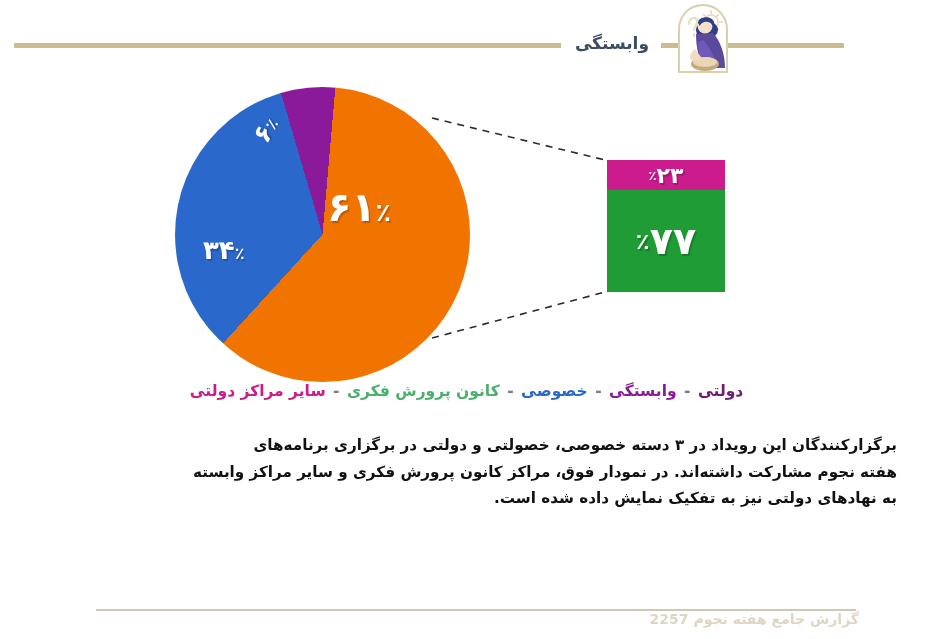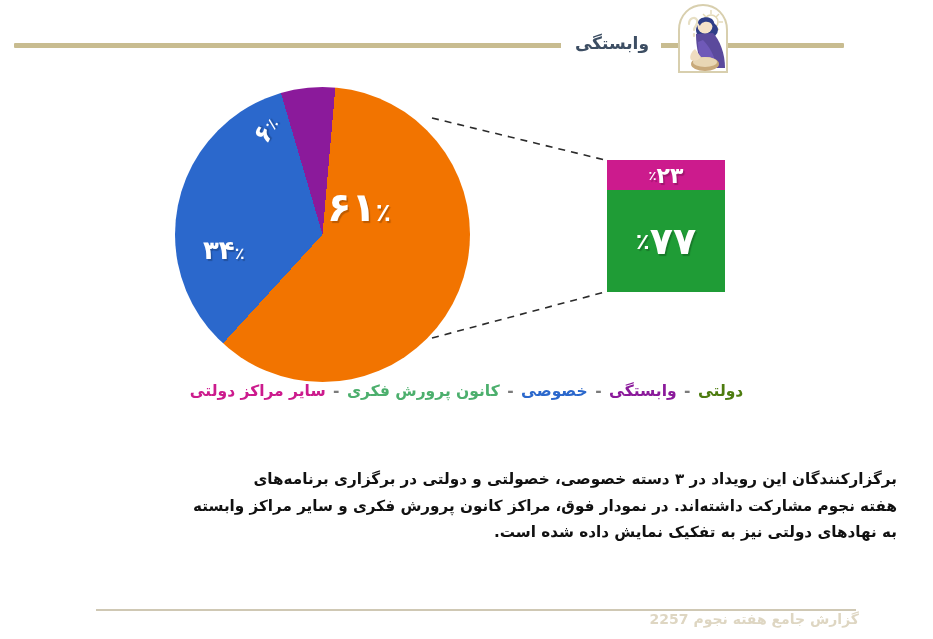--- a/index.html
+++ b/index.html
@@ -130,21 +130,21 @@
     font-size: 15.5px;
     font-weight: bold;
     direction: rtl;
     white-space: nowrap;
   }
   #legend .sep { color: #7b7b7b; font-weight: bold; padding: 0 2px; }
 
   
   #body-text {
     position: absolute;
-    top: 466px;
+    top: 432px;
     right: 36px;
     width: 862px;
     direction: rtl;
     text-align: justify;
     font-size: 15.2px;
     font-weight: bold;
     line-height: 26.5px;
     color: #111111;
   }
 
@@ -256,21 +256,21 @@
           <span class="pct">٪</span>
       </div>
       <div class="bar-seg" id="bar-seg-1" style="background: rgb(31, 156, 54); height: 101.6px;">
         <span>۷۷</span>
           <span class="pct">٪</span>
       </div>
     </div>
   </div>
 
   <div id="legend">
-    <span style="color: #4d7c0f;">دولتی</span>
+    <span style="color: #701a75;">دولتی</span>
     <span class="sep">-</span>
     <span style="color: rgb(139, 26, 155);">وابستگی</span>
     <span class="sep">-</span>
     <span style="color: rgb(43, 104, 204);">خصوصی</span>
     <span class="sep">-</span>
     <span style="color: rgb(76, 175, 109);">کانون پرورش فکری</span>
     <span class="sep">-</span>
     <span style="color: rgb(204, 27, 141);">سایر مراکز دولتی</span>
   </div>
 

